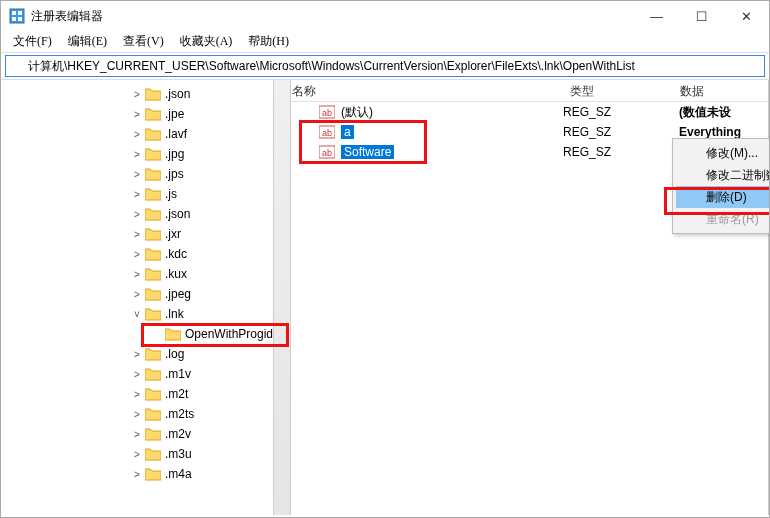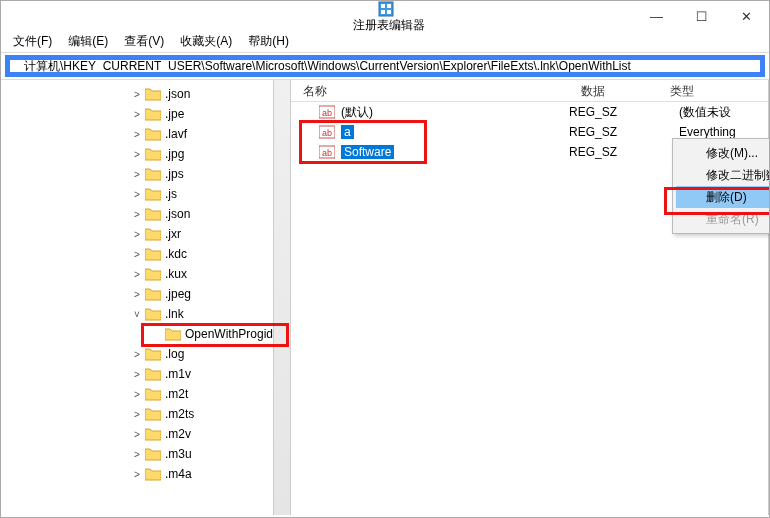--- a/index.html
+++ b/index.html
@@ -14,21 +14,20 @@
     border: 1px solid #aaa;
     position: relative;
   }
   .titlebar {
     height: 30px;
     display: flex;
     align-items: center;
     padding-left: 8px;
     background: #fff;
     position: relative;
-    flex-direction: column;
   }
   .title-icon {
     width: 16px; height: 16px;
     margin-right: 6px;
     display: inline-flex;
   }
   .title-text { font-size: 12px; }
   .win-controls {
     position: absolute; right: 0; top: 0;
     display: flex; height: 30px;
@@ -38,27 +37,28 @@
     display: flex; align-items: center; justify-content: center;
     font-size: 13px;
     color: #333;
   }
   .menubar {
     height: 22px;
     display: flex;
     align-items: center;
     padding-left: 4px;
     border-bottom: 1px solid #ddd;
+    font-family: Liberation Serif, serif;
   }
   .menu-item { padding: 2px 8px; }
   .addressbar {
     height: 22px;
-    border: 5px solid #3b82f6;
+    border: 1px solid #3b82f6;
     margin: 2px 4px;
-    padding: 2px 14px;
+    padding: 2px 22px;
     font-size: 12px;
     display: flex; align-items: center;
     white-space: nowrap; overflow: hidden;
   }
   .main {
     display: flex;
     height: calc(100% - 30px - 22px - 28px);
     border-top: 1px solid #ddd;
   }
   .leftpane {
@@ -109,21 +109,21 @@
     border-right: 1px solid #ccc;
     position: relative;
   }
   .cols {
     height: 22px;
     display: flex;
     border-bottom: 1px solid #e0e0e0;
     font-size: 12px;
     color: #333;
   }
-  .col { padding: 3px 12px; }
+  .col { padding: 3px 1px; }
   .col-name { width: 278px; }
   .col-type { width: 110px; }
   .col-data { flex: 1; }
   .vals { position: relative; padding-left: 8px; }
   .val-row {
     height: 20px;
     display: flex;
     align-items: center;
   }
   .val-icon {
@@ -131,22 +131,22 @@
     margin-left: 20px;
     margin-right: 6px;
     display:inline-flex;
   }
   .val-name {}
   .val-name.sel {
     background: #0078d7;
     color: #fff;
     padding: 0 3px;
   }
-  .val-type { position: absolute; left: 278px; }
-  .val-data { position: absolute; left: 388px; }
+  .val-type { position: absolute; left: 272px; }
+  .val-data { position: absolute; left: 388px; font-weight: bold; }
   .ctxmenu {
     position: absolute;
     left: 381px; top: 58px;
     width: 186px;
     background: #f2f2f2;
     border: 1px solid #bbb;
     box-shadow: 2px 2px 4px rgba(0,0,0,0.2);
     padding: 3px;
   }
   .ctx-item {
@@ -376,22 +376,22 @@
         </div>
       </div>
     <div class="right-scroll-stub"></div>
 
     <div class="red-box" style="left:140px; top:243px; width:148px; height:24px;"></div>
   </div>
 
   <div class="rightpane">
     <div class="cols">
       <div class="col col-name">名称</div>
+      <div class="col col-type">类型</div>
       <div class="col col-data">数据</div>
-      <div class="col col-type">类型</div>
     </div>
     <div class="vals" id="vals">
         <div class="val-row">
           <span class="val-icon">
             <svg viewBox="0 0 16 16">
               <rect x="0" y="2" width="16" height="12" fill="#fff" stroke="#c55"></rect>
               <text x="3" y="12" font-size="9" fill="#c33" font-family="Arial">ab</text>
             </svg>
           </span>
           <span class="val-name">(默认)</span>

